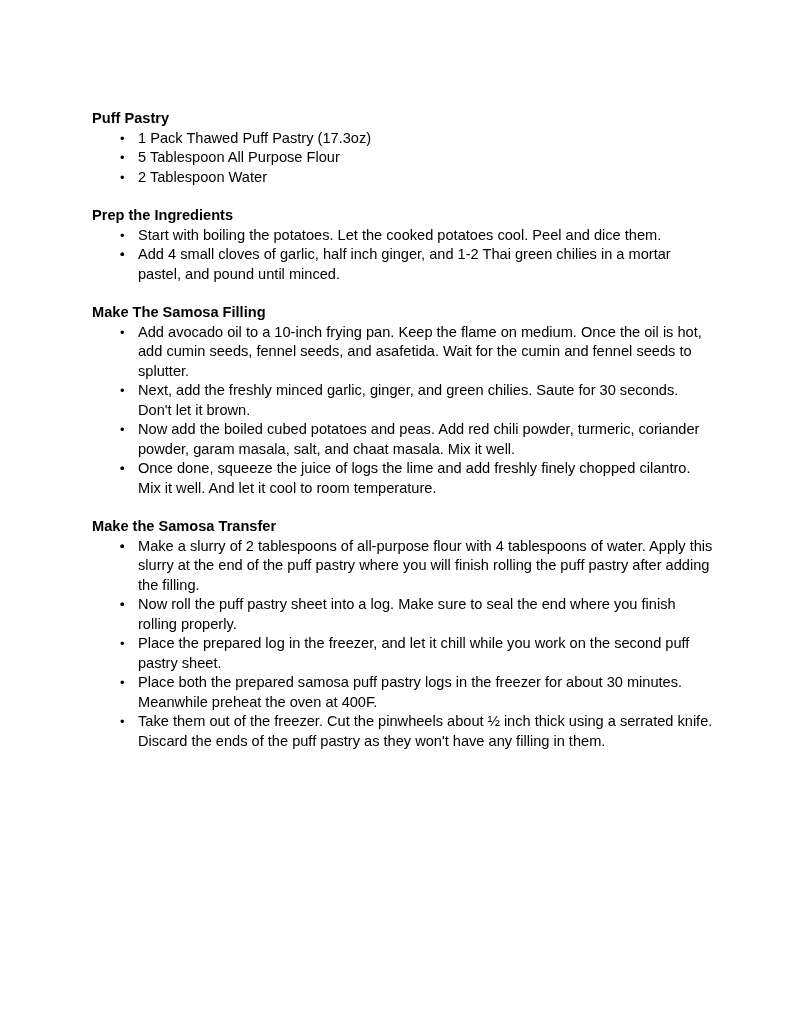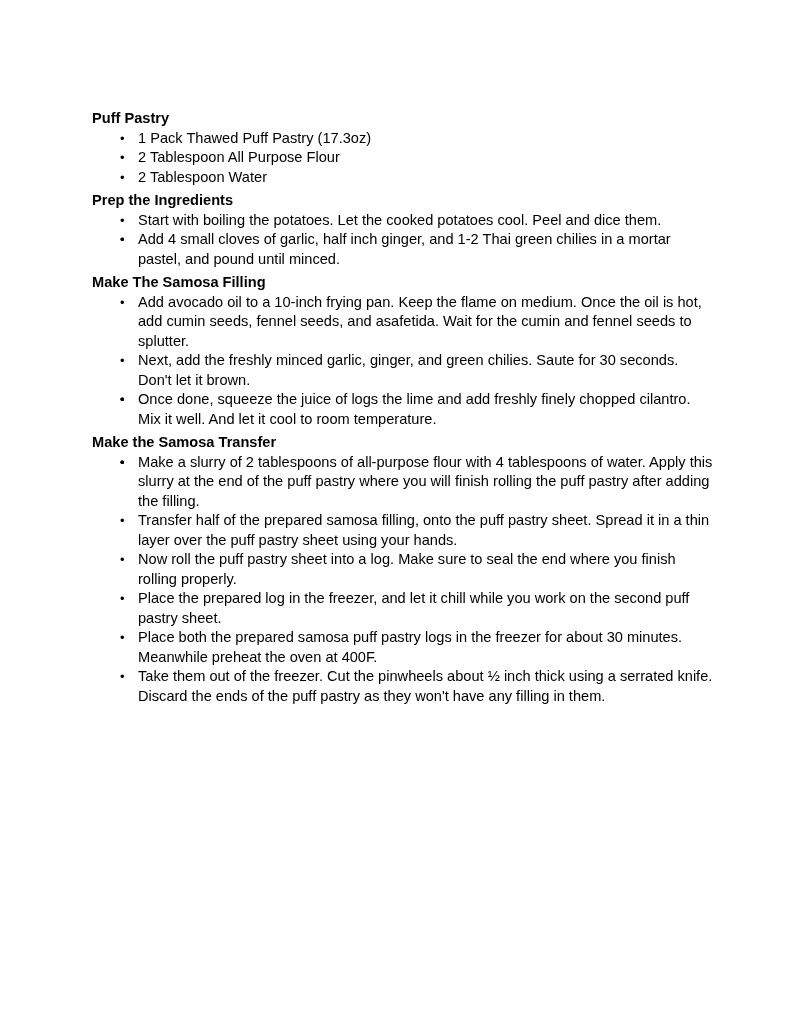--- a/index.html
+++ b/index.html
@@ -19,21 +19,21 @@
   .doc-content {
     position: absolute;
     left: 92px;
     top: 109px;
     width: 622px;
     font-size: 14.6px;
     line-height: 19.5px;
     color: #000000;
   }
   .doc-section + .doc-section {
-    margin-top: 4px;
+    margin-top: 19px;
   }
   .section-heading {
     font-size: 14.6px;
     line-height: 19.5px;
     font-weight: 700;
     margin: 0;
     padding: 0;
   }
   .bullet-list {
     margin: 0;
@@ -56,21 +56,21 @@
 </head>
 <body>
 
 <div class="page">
   <div class="doc-content" id="doc-root">
   <section class="doc-section">
     <h2 class="section-heading">Puff Pastry</h2>
     <ul class="bullet-list">
   <li class="bullet-item"><span class="bullet-glyph">•</span><span class="bullet-text">1 Pack Thawed Puff Pastry (17.3oz)</span></li>
 
-  <li class="bullet-item"><span class="bullet-glyph">•</span><span class="bullet-text">2 Tablespoon All Purpose Flour</span></li>
+  <li class="bullet-item"><span class="bullet-glyph">•</span><span class="bullet-text">5 Tablespoon All Purpose Flour</span></li>
 
   <li class="bullet-item"><span class="bullet-glyph">•</span><span class="bullet-text">2 Tablespoon Water</span></li>
 </ul>
   </section>
 
   <section class="doc-section">
     <h2 class="section-heading">Prep the Ingredients</h2>
     <ul class="bullet-list">
   <li class="bullet-item"><span class="bullet-glyph">•</span><span class="bullet-text">Start with boiling the potatoes. Let the cooked potatoes cool. Peel and dice them.</span></li>
 
@@ -80,38 +80,38 @@
 </ul>
   </section>
 
   <section class="doc-section">
     <h2 class="section-heading">Make The Samosa Filling</h2>
     <ul class="bullet-list">
   <li class="bullet-item"><span class="bullet-glyph">•</span><span class="bullet-text">Add avocado oil to a 10-inch frying pan. Keep the flame on medium. Once the oil is hot, add cumin seeds, fennel seeds, and asafetida. Wait for the cumin and fennel seeds to splutter.</span></li>
 
   <li class="bullet-item"><span class="bullet-glyph">•</span><span class="bullet-text">Next, add the freshly minced garlic, ginger, and green chilies. Saute for 30 seconds. Don't let it brown.</span></li>
 
-  <li class="bullet-item"><span class="bullet-glyph">•</span></li>
+  <li class="bullet-item"><span class="bullet-glyph">•</span><span class="bullet-text">Now add the boiled cubed potatoes and peas. Add red chili powder, turmeric, coriander powder, garam masala, salt, and chaat masala. Mix it well.</span></li>
 
   <li class="bullet-item"><span class="bullet-glyph">•</span></li>
 
   <li class="bullet-item"><span class="bullet-glyph">•</span><span class="bullet-text">Once done, squeeze the juice of logs the lime and add freshly finely chopped cilantro. Mix it well. And let it cool to room temperature.</span></li>
 </ul>
   </section>
 
   <section class="doc-section">
     <h2 class="section-heading">Make the Samosa Transfer</h2>
     <ul class="bullet-list">
   <li class="bullet-item"><span class="bullet-glyph">•</span></li>
 
   <li class="bullet-item"><span class="bullet-glyph">•</span></li>
 
   <li class="bullet-item"><span class="bullet-glyph">•</span><span class="bullet-text">Make a slurry of 2 tablespoons of all-purpose flour with 4 tablespoons of water. Apply this slurry at the end of the puff pastry where you will finish rolling the puff pastry after adding the filling.</span></li>
 
-  <li class="bullet-item"><span class="bullet-glyph">•</span><span class="bullet-text">Transfer half of the prepared samosa filling, onto the puff pastry sheet. Spread it in a thin layer over the puff pastry sheet using your hands.</span></li>
+  <li class="bullet-item"><span class="bullet-glyph">•</span></li>
 
   <li class="bullet-item"><span class="bullet-glyph">•</span><span class="bullet-text">Now roll the puff pastry sheet into a log. Make sure to seal the end where you finish rolling properly.</span></li>
 
   <li class="bullet-item"><span class="bullet-glyph">•</span><span class="bullet-text">Place the prepared log in the freezer, and let it chill while you work on the second puff pastry sheet.</span></li>
 
   <li class="bullet-item"><span class="bullet-glyph">•</span><span class="bullet-text">Place both the prepared samosa puff pastry logs in the freezer for about 30 minutes. Meanwhile preheat the oven at 400F.</span></li>
 
   <li class="bullet-item"><span class="bullet-glyph">•</span><span class="bullet-text">Take them out of the freezer. Cut the pinwheels about ½ inch thick using a serrated knife. Discard the ends of the puff pastry as they won't have any filling in them.</span></li>
 </ul>
   </section>

